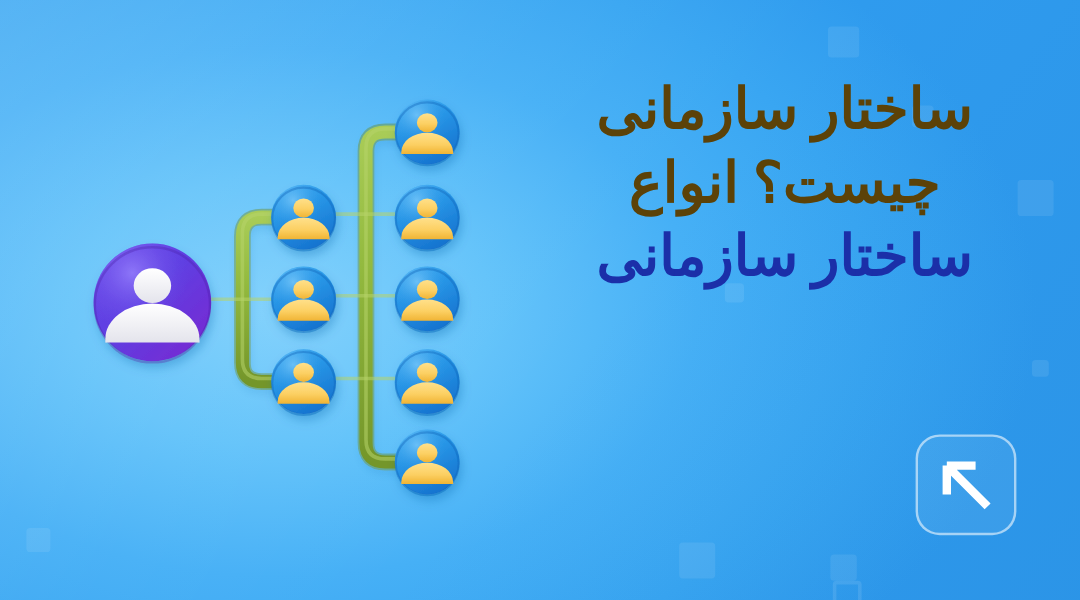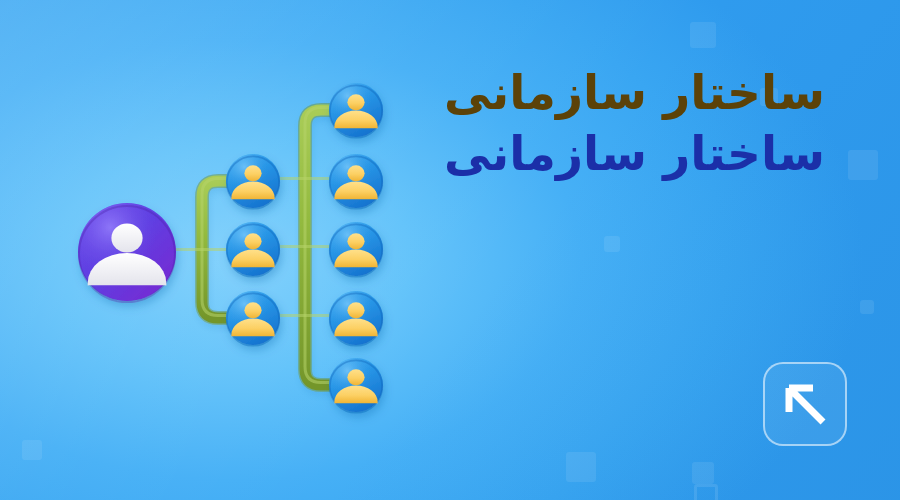--- a/index.html
+++ b/index.html
@@ -28,23 +28,24 @@
   
   .chart{position:absolute;left:0;top:0;width:470px;height:500px;}
   .chart svg{position:absolute;left:0;top:0;overflow:visible;}
 
   
   .headline{
     position:absolute;
     right:36px;
     top:62px;
     width:420px;
-    text-align:left;
+    text-align:center;
     direction:rtl;
     line-height:1.30;
+    font-family:Liberation Serif, serif;
   }
   .hl-line{
     display:block;
     font-size:47px;
     font-weight:700;
     letter-spacing:-0.5px;
     white-space:nowrap;
   }
   .hl-dark{color:#5c4208;}
   .hl-navy{color:#1b2fa8;}
@@ -224,20 +225,21 @@
               <ellipse cx="356" cy="377.305" rx="8.6022" ry="7.965" fill="url(#gGlyph)"></ellipse>
               <path d="M 334.4 403.36 v -1.6199999999999999 a 21.6 16.2 0 0 1 43.2 0 v 1.6199999999999999 Z" fill="url(#gGlyph)"></path>
             </g>
           </g>
         </g>
     </svg>
   </div>
 
   <div class="headline">
     <span class="hl-line hl-dark" style="color: rgb(92, 66, 8);">ساختار سازمانی</span>
+    <span class="hl-line hl-dark" style="color: rgb(92, 66, 8);">چیست؟ انواع</span>
     <span class="hl-line hl-navy" style="color: rgb(27, 47, 168);">ساختار سازمانی</span>
   </div>
 
   <div class="corner-btn">
     <svg width="80" height="80" viewBox="0 0 80 80">
       <path d="M24 24 L24 48 M24 24 L48 24 M24 24 L58 58" stroke="#ffffff" stroke-width="7" stroke-linecap="butt" fill="none"></path>
     </svg>
   </div>
 
 </div>

